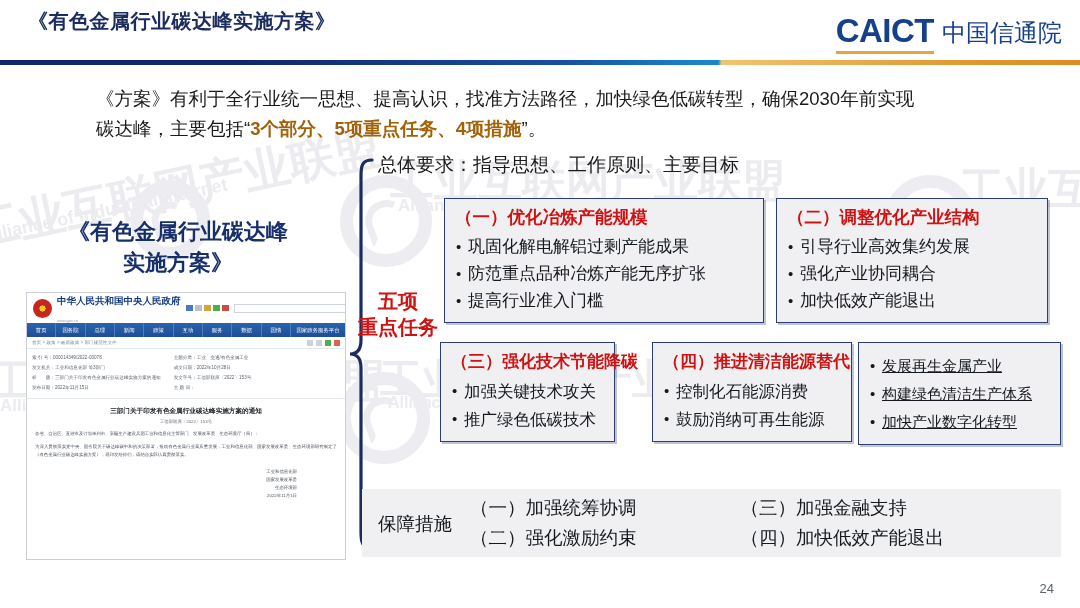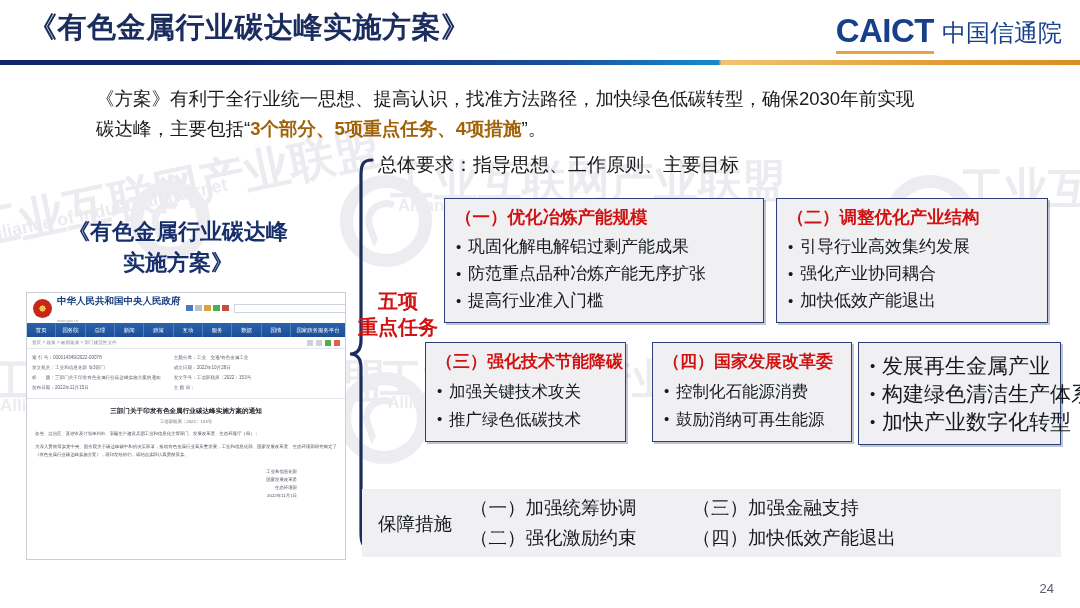--- a/index.html
+++ b/index.html
@@ -23,21 +23,21 @@
   .wm-gear::before {
     content: ""; position: absolute; left: 50%; top: 50%;
     width: 42%; height: 42%; transform: translate(-50%,-50%) rotate(-20deg);
     border-radius: 50% 50% 50% 10%;
     border: 7px solid #ededf1; border-right-color: transparent; border-bottom-color: transparent;
   }
 
   
   #header-title {
     position: absolute; left: 28px; top: 8px;
-    font-size: 29px; font-weight: bold; color: #1b2d5e;
+    font-size: 20px; font-weight: bold; color: #1b2d5e;
     letter-spacing: .5px; z-index: 4; white-space: nowrap;
   }
   #logo-block {
     position: absolute; right: 18px; top: 12px; z-index: 4;
     display: flex; align-items: center; gap: 8px; white-space: nowrap;
   }
   #logo-mark {
     font-size: 33px; font-weight: bold; color: #17408b;
     letter-spacing: -0.5px; border-bottom: 3px solid #e8a33d; padding-bottom: 1px;
   }
@@ -138,35 +138,35 @@
   .card li {
     font-size: 17px; color: #15191f; line-height: 27px; white-space: nowrap;
     position: relative; padding-left: 13px;
   }
   .card li::before {
     content: "•"; position: absolute; left: 1px; top: 0; font-size: 15px; color: #15191f;
   }
 
   #card-1 { left: 444px; top: 198px; width: 320px; }
   #card-2 { left: 776px; top: 198px; width: 272px; }
-  #card-3 { left: 425px; top: 342px; width: 201px; }
+  #card-3 { left: 440px; top: 342px; width: 175px; }
   #card-4 { left: 652px; top: 342px; width: 200px; }
   #card-5 { left: 858px; top: 342px; width: 203px; }
   #card-3 h4, #card-4 h4, #card-5 h4 { font-size: 17px; }
   #card-3 li, #card-4 li, #card-5 li { font-size: 16.5px; line-height: 28px; }
-  #card-5 li { font-size: 21px; }
+  #card-5 li { font-size: 15px; text-decoration: underline; }
 
   
   #measures {
     position: absolute; left: 362px; top: 489px; width: 699px; height: 68px; z-index: 3;
     background: #f0f0f2; display: flex; align-items: center; padding-left: 16px;
   }
   #measures .lbl { font-size: 18.5px; color: #15191f; white-space: nowrap; }
   #measures .col { margin-left: 18px; }
-  #measures .col:nth-of-type(3) { margin-left: 56px; }
+  #measures .col:nth-of-type(3) { margin-left: 104px; }
   #measures .col div { font-size: 18.5px; color: #15191f; line-height: 30px; white-space: nowrap; }
 
   
   #page-num {
     position: absolute; right: 26px; bottom: 12px; z-index: 4;
     font-size: 13px; color: #5a6170;
   }
 </style>
 </head>
 <body>
@@ -308,21 +308,21 @@
 
   <div class="card" id="card-3">
     <h4>（三）强化技术节能降碳</h4>
     <ul>
       <li>加强关键技术攻关</li>
       <li>推广绿色低碳技术</li>
     </ul>
   </div>
 
   <div class="card" id="card-4">
-    <h4>（四）国家发展改革委</h4>
+    <h4>（四）推进清洁能源替代</h4>
     <ul>
       <li>控制化石能源消费</li>
       <li>鼓励消纳可再生能源</li>
     </ul>
   </div>
 
   <div class="card" id="card-5">
     <ul>
       <li>发展再生金属产业</li>
       <li>构建绿色清洁生产体系</li>

